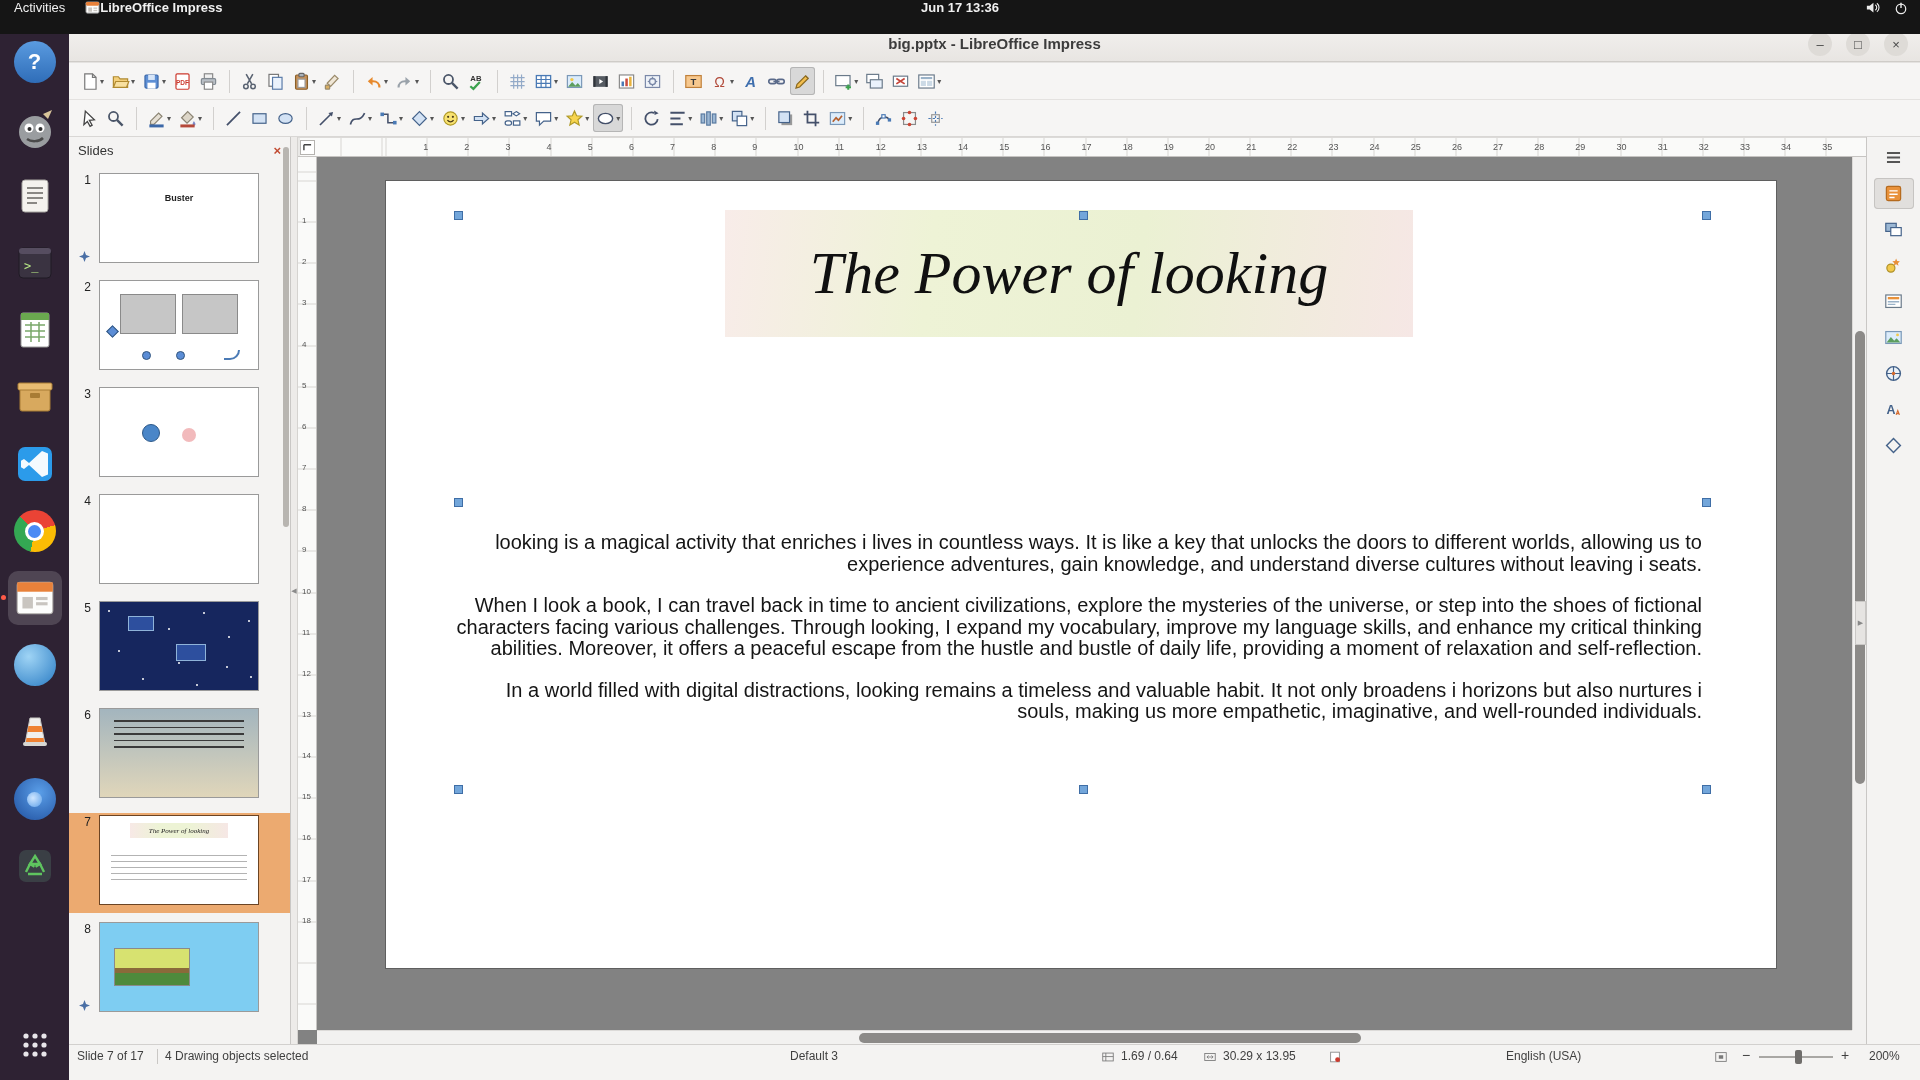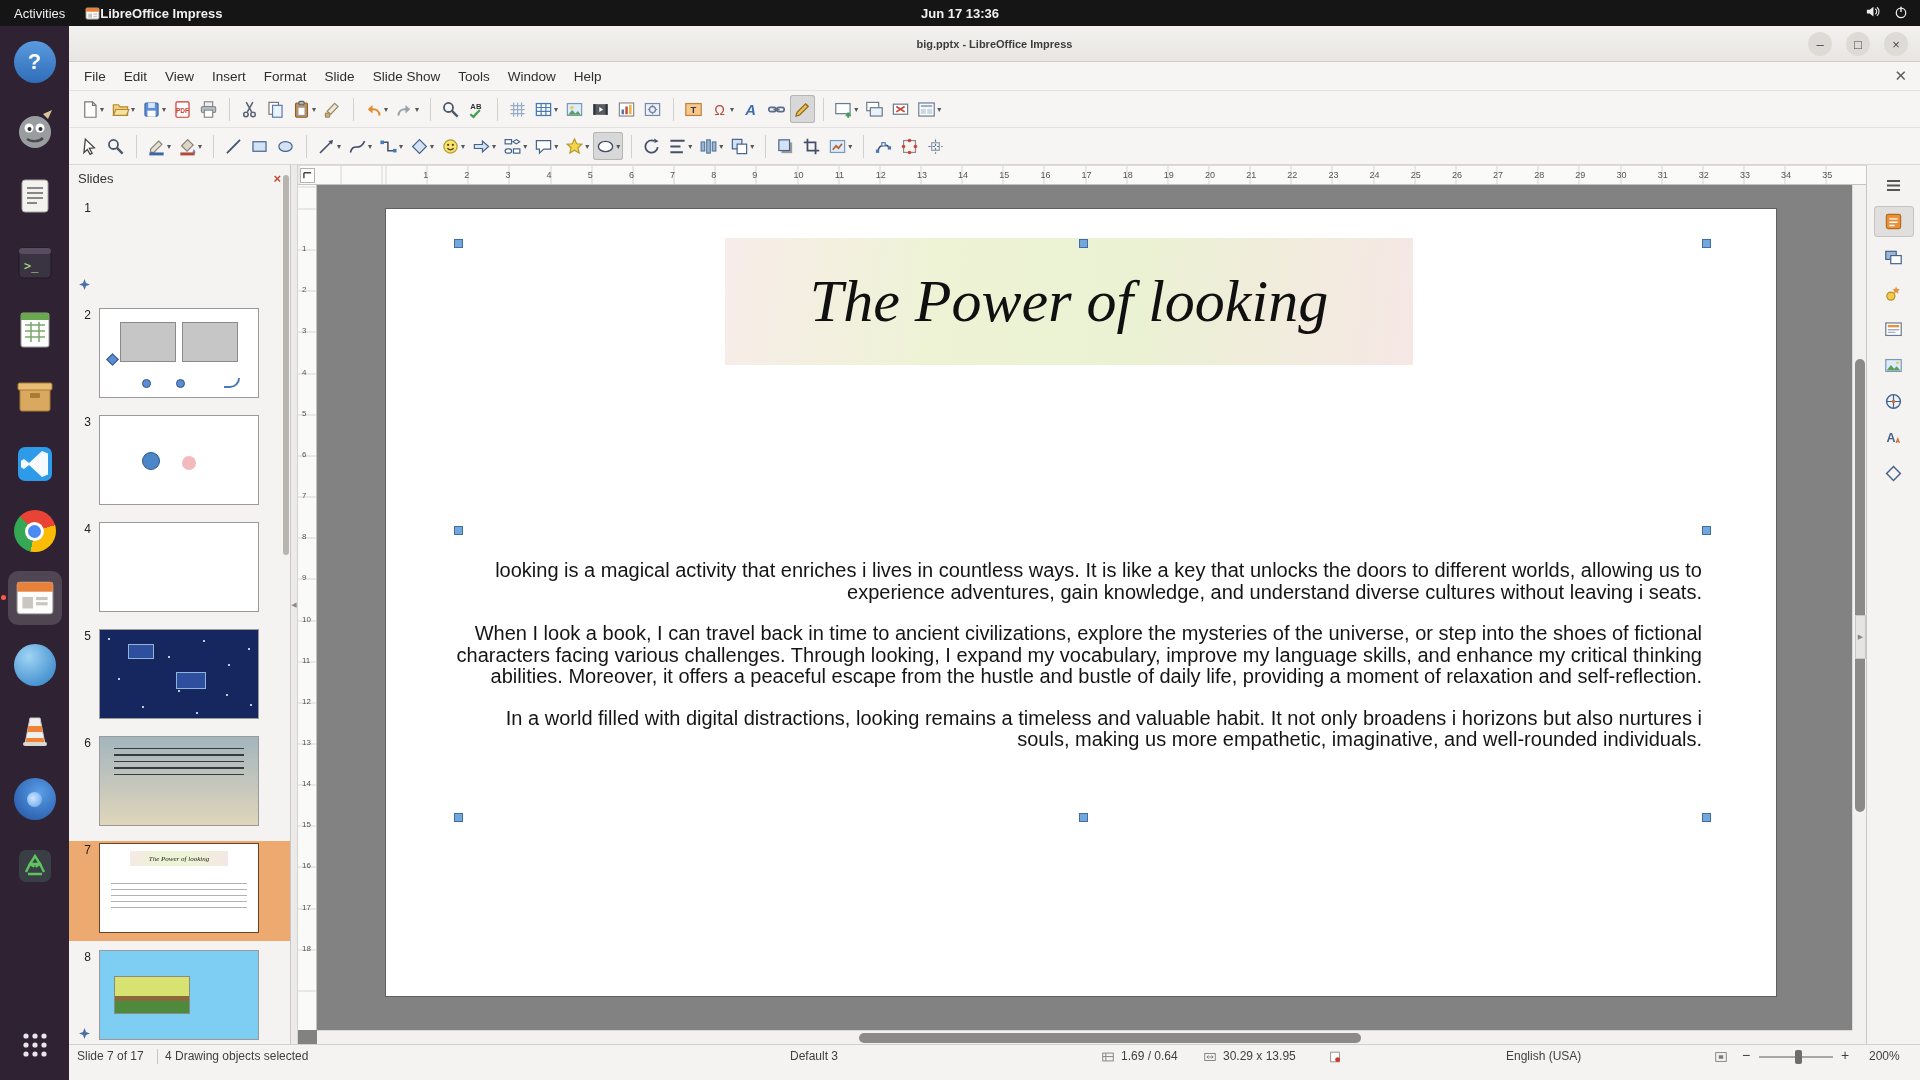--- a/index.html
+++ b/index.html
@@ -1,34 +1,34 @@
 <!DOCTYPE html>
 <html><head>
 <meta charset="utf-8">
 <style>
 *{margin:0;padding:0;box-sizing:border-box}
 html,body{width:1920px;height:1080px;overflow:hidden;background:#000;font-family:"Liberation Sans",sans-serif;}
 
-.topbar{position:absolute;top:0;left:0;width:1920px;height:26px;background:#151515;color:#f0f0f0;display:flex;align-items:center;font-size:13px;z-index:60}
+.topbar{position:absolute;top:0;left:0;width:1920px;height:34px;background:#151515;color:#f0f0f0;display:flex;align-items:flex-start;font-size:13px;z-index:60}
 .tb-left{display:flex;align-items:center;gap:20px;padding-left:14px}
 .tb-app{display:flex;align-items:center;gap:0;font-weight:bold}
 .tb-clock{position:absolute;left:50%;transform:translateX(-50%);font-weight:bold}
 .tb-right{position:absolute;right:12px;display:flex;gap:14px;align-items:center}
 
 .shell{position:absolute;top:26px;left:0;width:1920px;height:1054px;display:flex}
 .dock{width:69px;background:#2e2233;display:flex;flex-direction:column;align-items:center;padding-top:9px;gap:13px;flex:none}
 .dock-item{width:54px;height:54px;display:flex;align-items:center;justify-content:center;border-radius:10px;position:relative;flex:none}
 .dock-item.active{background:rgba(255,255,255,.16)}
 .dock-item.active::before{content:"";position:absolute;left:-7px;top:24px;width:5px;height:5px;border-radius:50%;background:#ff5a48}
 .dock-apps{margin-top:auto;margin-bottom:8px}
 .dkc{width:42px;height:42px;border-radius:50%;display:flex;align-items:center;justify-content:center}
 
 .window{flex:1;display:flex;flex-direction:column;background:#f6f5f4;min-width:0}
 .titlebar{height:36px;background:linear-gradient(#f3f1ef,#e8e5e2);border-bottom:1px solid #cfccc8;display:flex;align-items:center;justify-content:center;position:relative;flex:none}
-.titlebar .title{font-size:11px;font-weight:bold;color:#3c3c3c}
+.titlebar .title{font-size:15px;font-weight:bold;color:#3c3c3c}
 .win-btns{position:absolute;right:12px;top:6px;display:flex;gap:14px}
 .win-btn{width:24px;height:24px;border-radius:50%;background:#dedbd7;color:#474747;display:flex;align-items:center;justify-content:center;font-size:13px;line-height:1}
 .menubar{height:28px;display:flex;align-items:center;padding-left:6px;font-size:13.5px;color:#2e2e2e;position:relative;flex:none}
 .menu-item{padding:4px 9px;border-radius:3px;cursor:default}
 .mb-close{position:absolute;right:13px;color:#5a5a5a;font-size:15px}
 .toolbar{height:37px;display:flex;align-items:center;padding-left:8px;border-top:1px solid #e4e2e0;flex:none}
 #toolbar-drawing{height:38px;border-bottom:1px solid #d9d7d5}
 .tbtn{display:flex;align-items:center;height:28px;padding:0 3px;border-radius:3px;margin-right:1px}
 .tbtn.active{background:#d8d8d8;box-shadow:inset 0 0 0 1px #b5b5b5}
 .ticon{display:flex;align-items:center}
@@ -238,33 +238,20 @@
   <div class="window">
     <div class="titlebar">
       <span class="title">big.pptx - LibreOffice Impress</span>
       <div class="win-btns">
         <span class="win-btn">–</span>
         <span class="win-btn">□</span>
         <span class="win-btn">×</span>
       </div>
     </div>
 
-    <div class="menubar" id="menubar">
-        <span class="menu-item">File</span>
-        <span class="menu-item">Edit</span>
-        <span class="menu-item">View</span>
-        <span class="menu-item">Insert</span>
-        <span class="menu-item">Format</span>
-        <span class="menu-item">Slide</span>
-        <span class="menu-item">Slide Show</span>
-        <span class="menu-item">Tools</span>
-        <span class="menu-item">Window</span>
-        <span class="menu-item">Help</span>
-        <span class="mb-close">✕</span>
-      </div>
 
     <div class="toolbar" id="toolbar-main">
         <div class="tbtn">
           <span class="ticon">
             <svg viewBox="0 0 16 16" width="19" height="19">
               <path d="M4 1.5h6.5L13.5 4.5V14.5H4z" fill="#fff" stroke="#777"></path>
               <path d="M10.5 1.5v3h3" fill="none" stroke="#777"></path>
             </svg>
           </span>
           <span class="drop">▾</span>
@@ -755,20 +742,23 @@
     <div class="content">
 
       <div class="slides-panel">
         <div class="sp-header">
           <span>Slides</span>
           <span class="sp-close">×</span>
         </div>
         <div class="sp-list" id="slides-list">
             <div class="sp-item">
               <span class="sp-num">1</span>
+              <div class="thumb">
+                <div class="mini-buster">Buster</div>
+              </div>
               <span class="trans-star"><svg width="11" height="11" viewBox="0 0 11 11">
                   <path d="M5.5 0L7 4l4 1.5L7 7l-1.5 4L4 7 0 5.5 4 4z" fill="#4a6fa5"></path>
                 </svg></span>
             </div>
             <div class="sp-item">
               <span class="sp-num">2</span>
               <div class="thumb">
                 <div class="m2box" style="left: 20px; top: 13px; width: 56px; height: 40px;"></div>
                 <div class="m2box" style="left: 82px; top: 13px; width: 56px; height: 40px;"></div>
                 <div class="m2dia" style="left: 8px; top: 46px;"></div>

